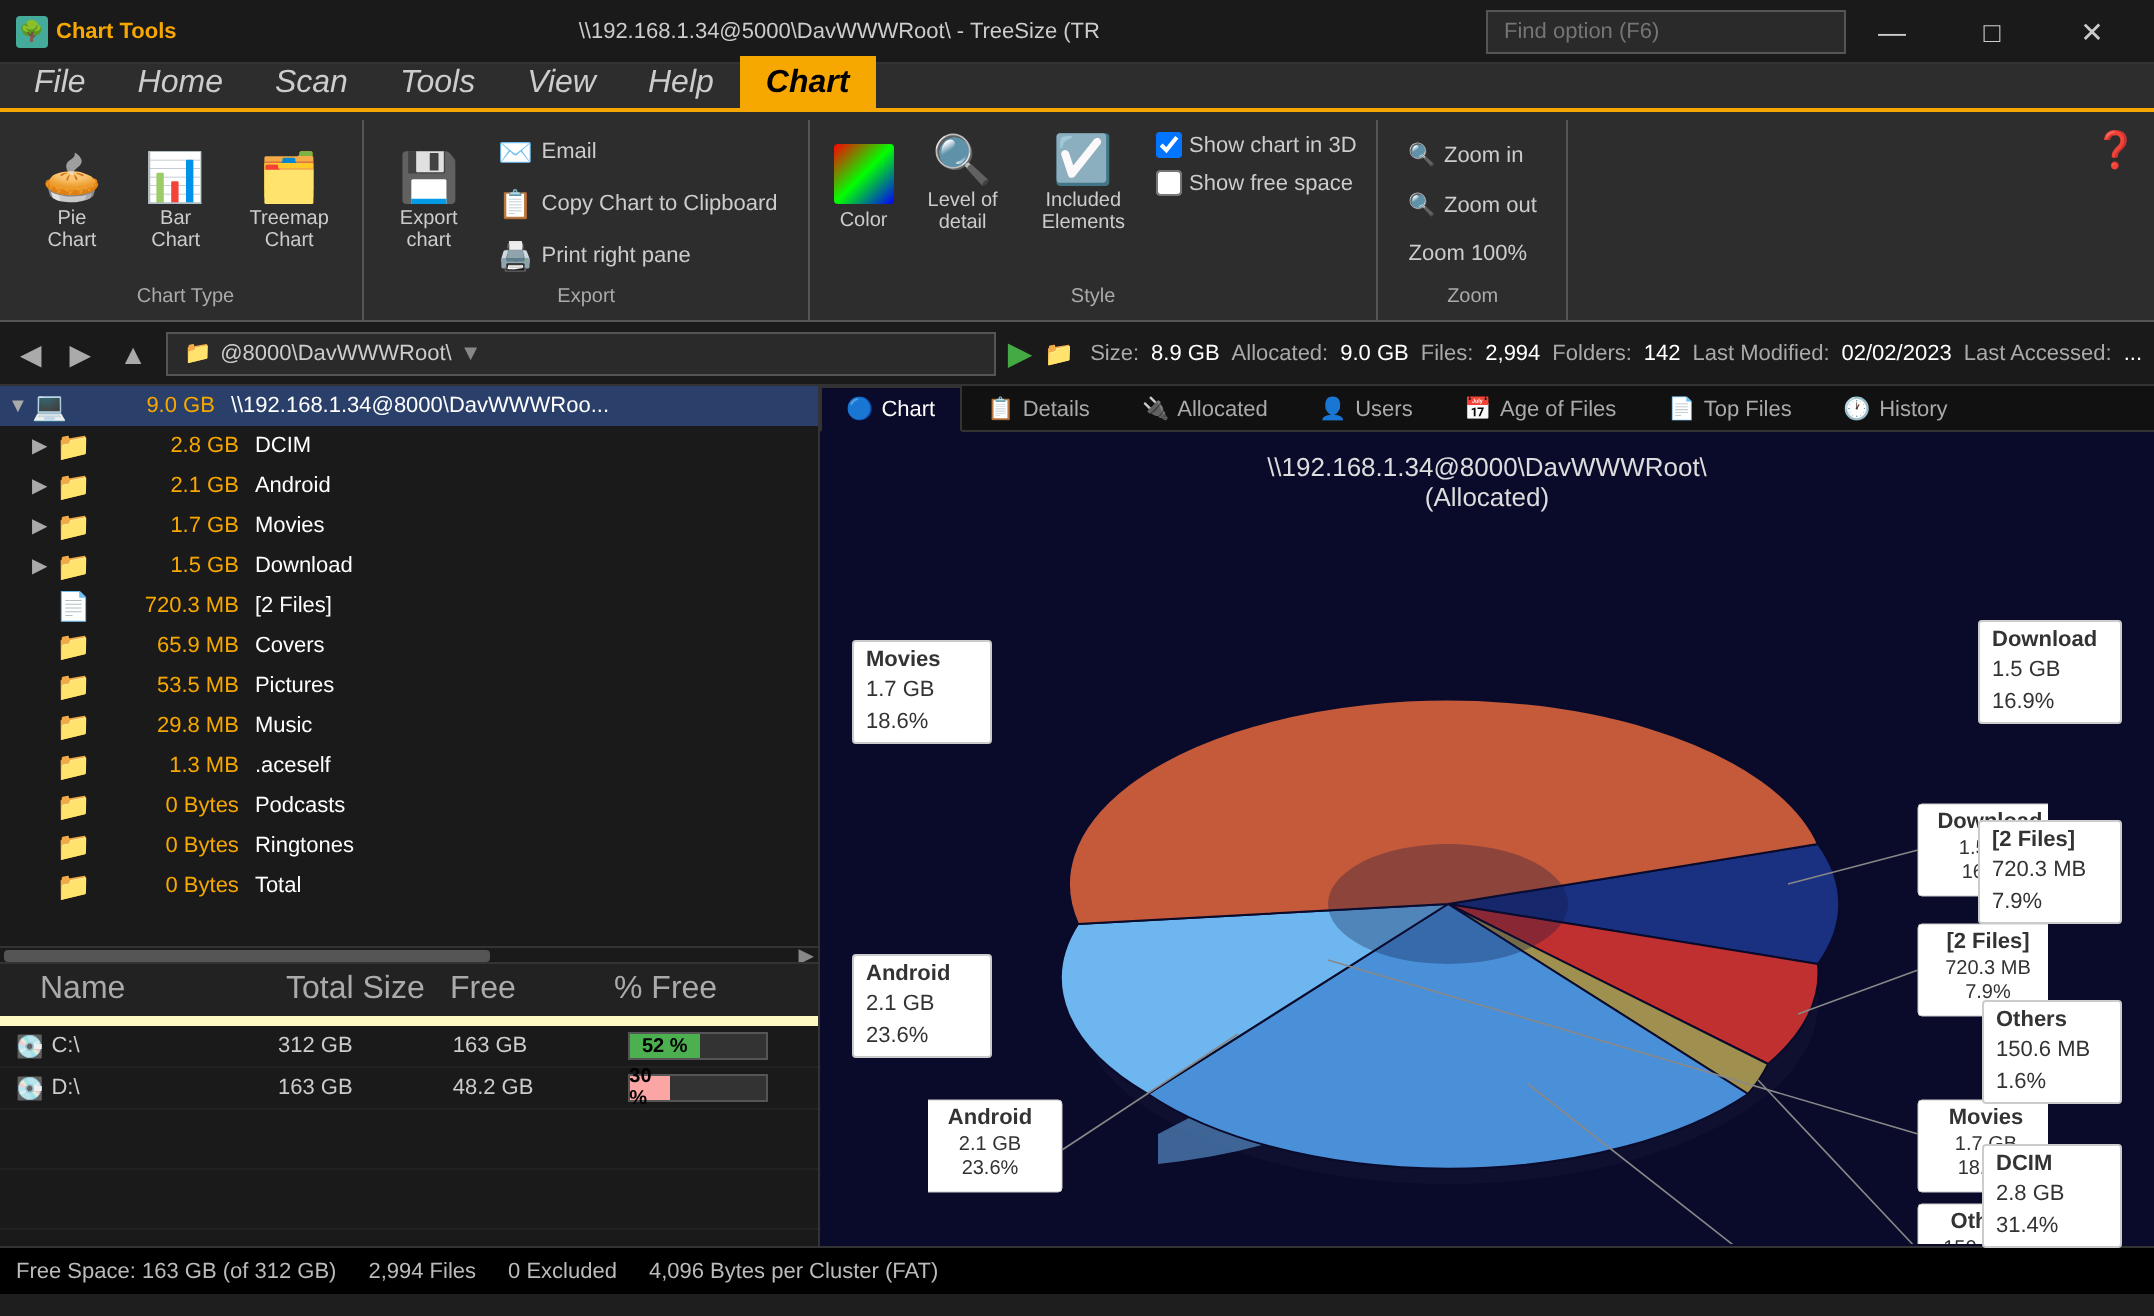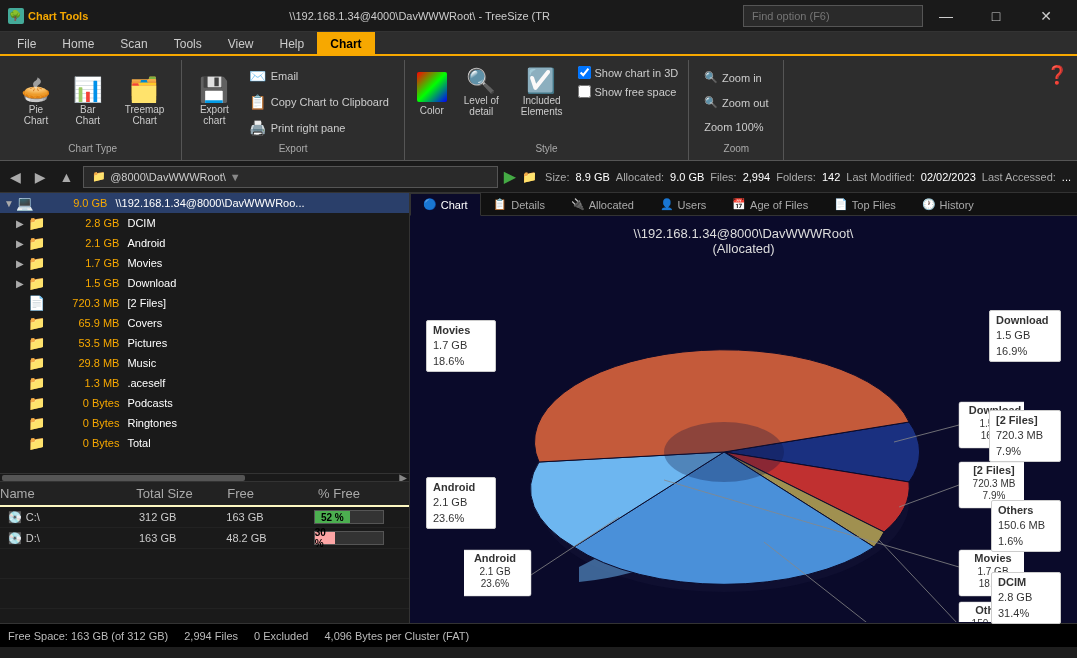--- a/index.html
+++ b/index.html
@@ -23,26 +23,27 @@
     .ribbon-tabs {
       background: #2d2d2d;
       display: flex;
       align-items: flex-end;
       height: 24px;
       padding: 0 4px;
       border-bottom: 2px solid #f7a800;
     }
     .ribbon-tab {
       padding: 4px 12px;
-      font-size: 12px;
+      font-size: 16px;
       color: #ccc;
       cursor: pointer;
       border: 1px solid transparent;
       margin-bottom: -2px;
       background: transparent;
+      font-style: italic;
     }
     .ribbon-tab.active {
       background: #f7a800;
       color: #000;
       border-color: #f7a800;
       font-weight: bold;
     }
 
     
     .ribbon {
@@ -162,25 +163,25 @@
     .tree-scroll::-webkit-scrollbar-track { background: #1a1a1a; }
     .tree-scroll::-webkit-scrollbar-thumb { background: #555; }
 
     
     .disk-panel {
       border-top: 1px solid #333;
       background: #1a1a1a;
     }
     .disk-header {
       display: flex;
-      padding: 4px 0;
+      padding: 4px 20px;
       background: #222;
-      font-size: 13px;
+      font-size: 16px;
       color: #aaa;
-      border-bottom: 2px solid #fef9c3;
+      border-bottom: 5px solid #fef9c3;
     }
     .disk-header-col { flex: 1; }
     .disk-header-col.name { flex: 1.5; }
     .disk-row {
       display: flex;
       align-items: center;
       padding: 3px 8px;
       border-bottom: 1px solid #222;
     }
     .disk-col { flex: 1; font-size: 11px; color: #ccc; }
@@ -268,21 +269,21 @@
       border-radius: 2px;
     }
     .color-swatch { width: 30px; height: 30px; border-radius: 2px; margin-bottom: 3px; }
   </style>
 </head>
 <body>
 
 <div class="title-bar">
   <div class="title-bar-icon">🌳</div>
   <span style="color:#f7a800;font-size:11px;font-weight:bold;margin-right:8px;">Chart Tools</span>
-  <span style="color:#ccc;font-size:11px;flex:1;text-align:center;">\\192.168.1.34@4000\DavWWWRoot\ - TreeSize (TR</span>
+  <span style="color:#ccc;font-size:11px;flex:1;text-align:center;">\\192.168.1.34@5000\DavWWWRoot\ - TreeSize (TR</span>
   <input type="text" class="search-box" placeholder="Find option (F6)" style="">
   <div class="title-bar-controls">
     <button class="title-bar-btn">—</button>
     <button class="title-bar-btn">□</button>
     <button class="title-bar-btn close">✕</button>
   </div>
 </div>
 
 <div class="ribbon-tabs">
   <div class="ribbon-tab">File</div>

